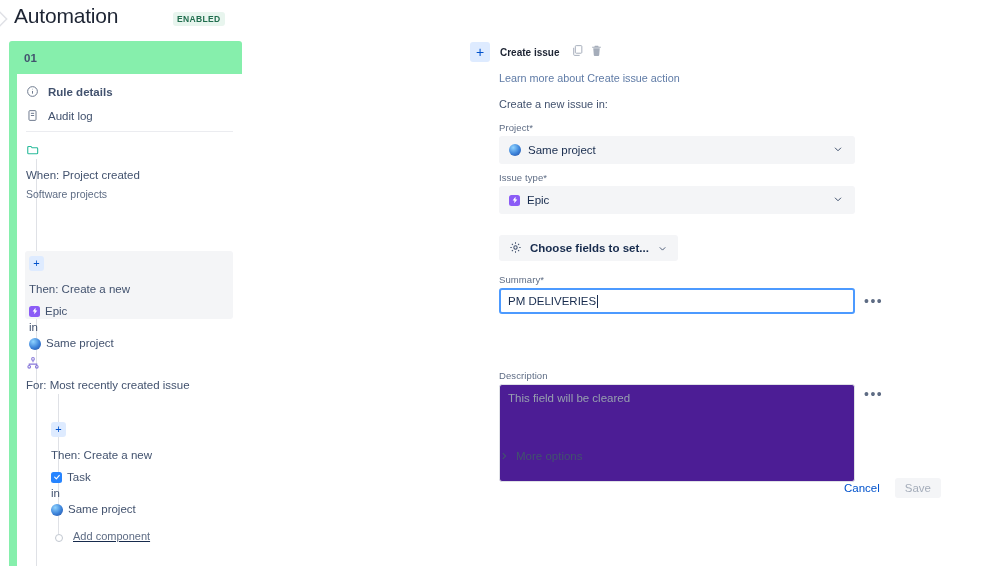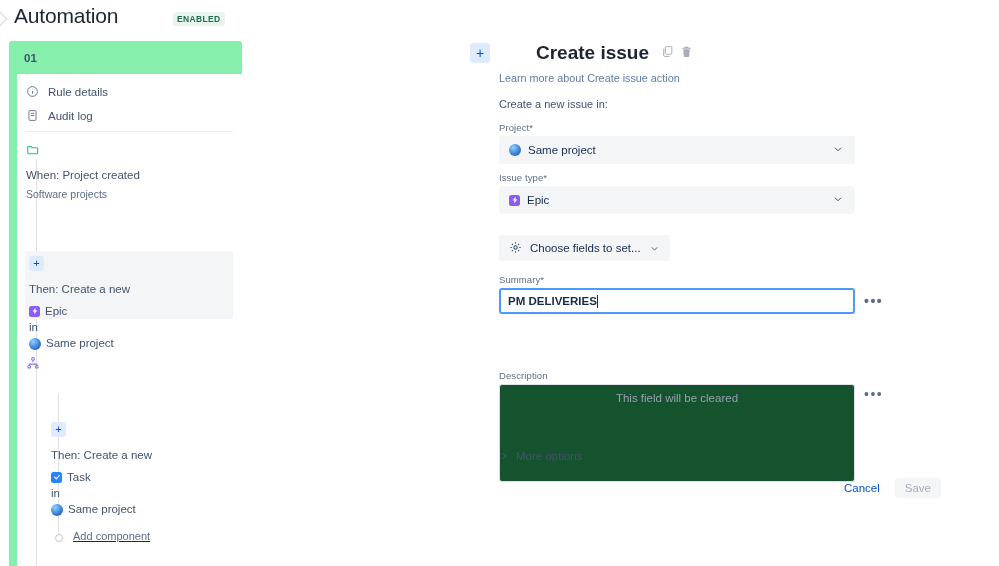--- a/index.html
+++ b/index.html
@@ -96,21 +96,21 @@
 
   
   .panel { position: absolute; left: 470px; top: 42px; width: 500px; }
   .panel-head { display: flex; align-items: center; gap: 10px; }
   .panel-plus {
     width: 20px; height: 20px; border-radius: 3px;
     background: #deebff; color: #0052cc;
     display: flex; align-items: center; justify-content: center;
     font-size: 14px; line-height: 1; flex: none;
   }
-  .panel-title { font-size: 19px; font-weight: 600; color: #1d2433; margin-left: 36px; }
+  .panel-title { font-size: 10px; font-weight: 600; color: #1d2433; }
   .head-icons { display: flex; align-items: center; gap: 6px; margin-left: 2px; color:#a5adba; }
 
   .learn-link {
     position: absolute; left: 29px; top: 30px;
     font-size: 10.8px; color: #5f7ba6;
   }
   .sec-label {
     position: absolute; left: 29px; top: 56px;
     font-size: 11px; color: #42526e; text-align: center;
   }
@@ -145,23 +145,23 @@
     display: flex; align-items: center; padding: 0 7px;
     font-size: 11.5px; color: #172b4d;
   }
   .caret-bar {
     display: inline-block; width: 1px; height: 13px;
     background: #172b4d; margin-left: 0.5px;
   }
 
   .textarea-box {
     width: 356px; height: 98px;
-    background: #14532d; border: 1px solid #dfe1e6; border-radius: 3px;
+    background: #4c1d95; border: 1px solid #dfe1e6; border-radius: 3px;
     padding: 7px 8px;
-    font-size: 11.5px; color: #97a0af; text-align: center;
+    font-size: 11.5px; color: #97a0af;
   }
 
   .dots {
     color: #5e6c84; font-size: 14px; letter-spacing: 1.5px; line-height: 1;
   }
 
   .more-options {
     display: inline-flex; align-items: center; gap: 7px;
     font-size: 11.5px; color: #42526e;
   }
@@ -190,21 +190,21 @@
     </span>
     <div class="page-title">Automation</div>
     <div class="status-badge">ENABLED</div>
   </div>
 
   <div class="rule-card">
     <div class="rule-card-num">01</div>
 
     <div class="rule-body">
 
-      <div class="nav-item" style="top:11px;">
+      <div class="nav-item" style="top:11px;font-weight:bold;">
         <span class="ic">
           <svg width="13" height="13" viewBox="0 0 24 24" fill="none" stroke="currentColor" stroke-width="1.8">
             <circle cx="12" cy="12" r="9"></circle>
               <path d="M12 11v5"></path>
               <circle cx="12" cy="7.6" r="0.9" fill="currentColor" stroke="none"></circle>
           </svg>
         </span>
         <span>Rule details</span>
       </div>
 
@@ -261,20 +261,21 @@
 
       <div class="node" style="left:9px; top:281px; width:190px;">
         <span class="node-icon">
           <svg width="14" height="14" viewBox="0 0 24 24" fill="none" stroke="#8777d9" stroke-width="1.8">
             <circle cx="12" cy="5" r="2.3"></circle>
               <circle cx="5.5" cy="18.5" r="2.3"></circle>
               <circle cx="18.5" cy="18.5" r="2.3"></circle>
             <path d="M12 7.3v3.4M5.5 16.2v-2.3h13v2.3"></path>
           </svg>
         </span>
+        <span class="node-txt">For: Most recently created issue</span>
       </div>
 
       <div class="tline" style="left:41px; top:320px; height:140px;"></div>
 
       <div class="node" style="left:34px; top:348px; width:180px;">
         <span class="plus-box">+</span>
         <span>
           <span class="node-txt">Then: Create a new</span>
           <div style="margin-top:4px;">
             <span class="chip">
@@ -354,42 +355,42 @@
         </span>
         <span>Epic</span>
         <span class="caret">
           <svg width="12" height="12" viewBox="0 0 24 24" fill="none" stroke="currentColor" stroke-width="2">
               <path d="M6 9.5 12 15.5 18 9.5"></path>
             </svg>
         </span>
       </div>
     </div>
 
-    <div style="position:absolute; left:29px; top:193px;">
+    <div style="position:absolute; left:29px; top:193px;font-weight:bold;">
       <div class="choose-btn">
         <span>
           <svg width="13" height="13" viewBox="0 0 24 24" fill="none" stroke="#42526e" stroke-width="1.9">
             <circle cx="12" cy="12" r="3.1"></circle>
             <path d="M12 2.5v2.6M12 18.9v2.6M21.5 12h-2.6M5.1 12H2.5M18.7 5.3l-1.9 1.9M7.2 16.8l-1.9 1.9M18.7 18.7l-1.9-1.9M7.2 7.2 5.3 5.3"></path>
           </svg>
         </span>
         <span>Choose fields to set...</span>
         <span style="display:flex;color:#42526e;">
           <svg width="11" height="11" viewBox="0 0 24 24" fill="none" stroke="currentColor" stroke-width="2">
               <path d="M6 9.5 12 15.5 18 9.5"></path>
             </svg>
         </span>
       </div>
     </div>
 
     <div style="position:absolute; left:29px; top:232px;">
       <div class="field-label">
         <span>Summary</span><span class="req">*</span>
       </div>
-      <div style="display:flex; align-items:center; gap:9px;font-weight:bold;">
+      <div style="display:flex; align-items:center; gap:9px;">
         <div class="text-input">
           <span>PM DELIVERIES</span>
             <span class="caret-bar"></span>
         </div>
         <span class="dots">•••</span>
       </div>
     </div>
 
     <div style="position:absolute; left:29px; top:280px;margin-top:48px;">
       <div class="field-label">Description</div>

